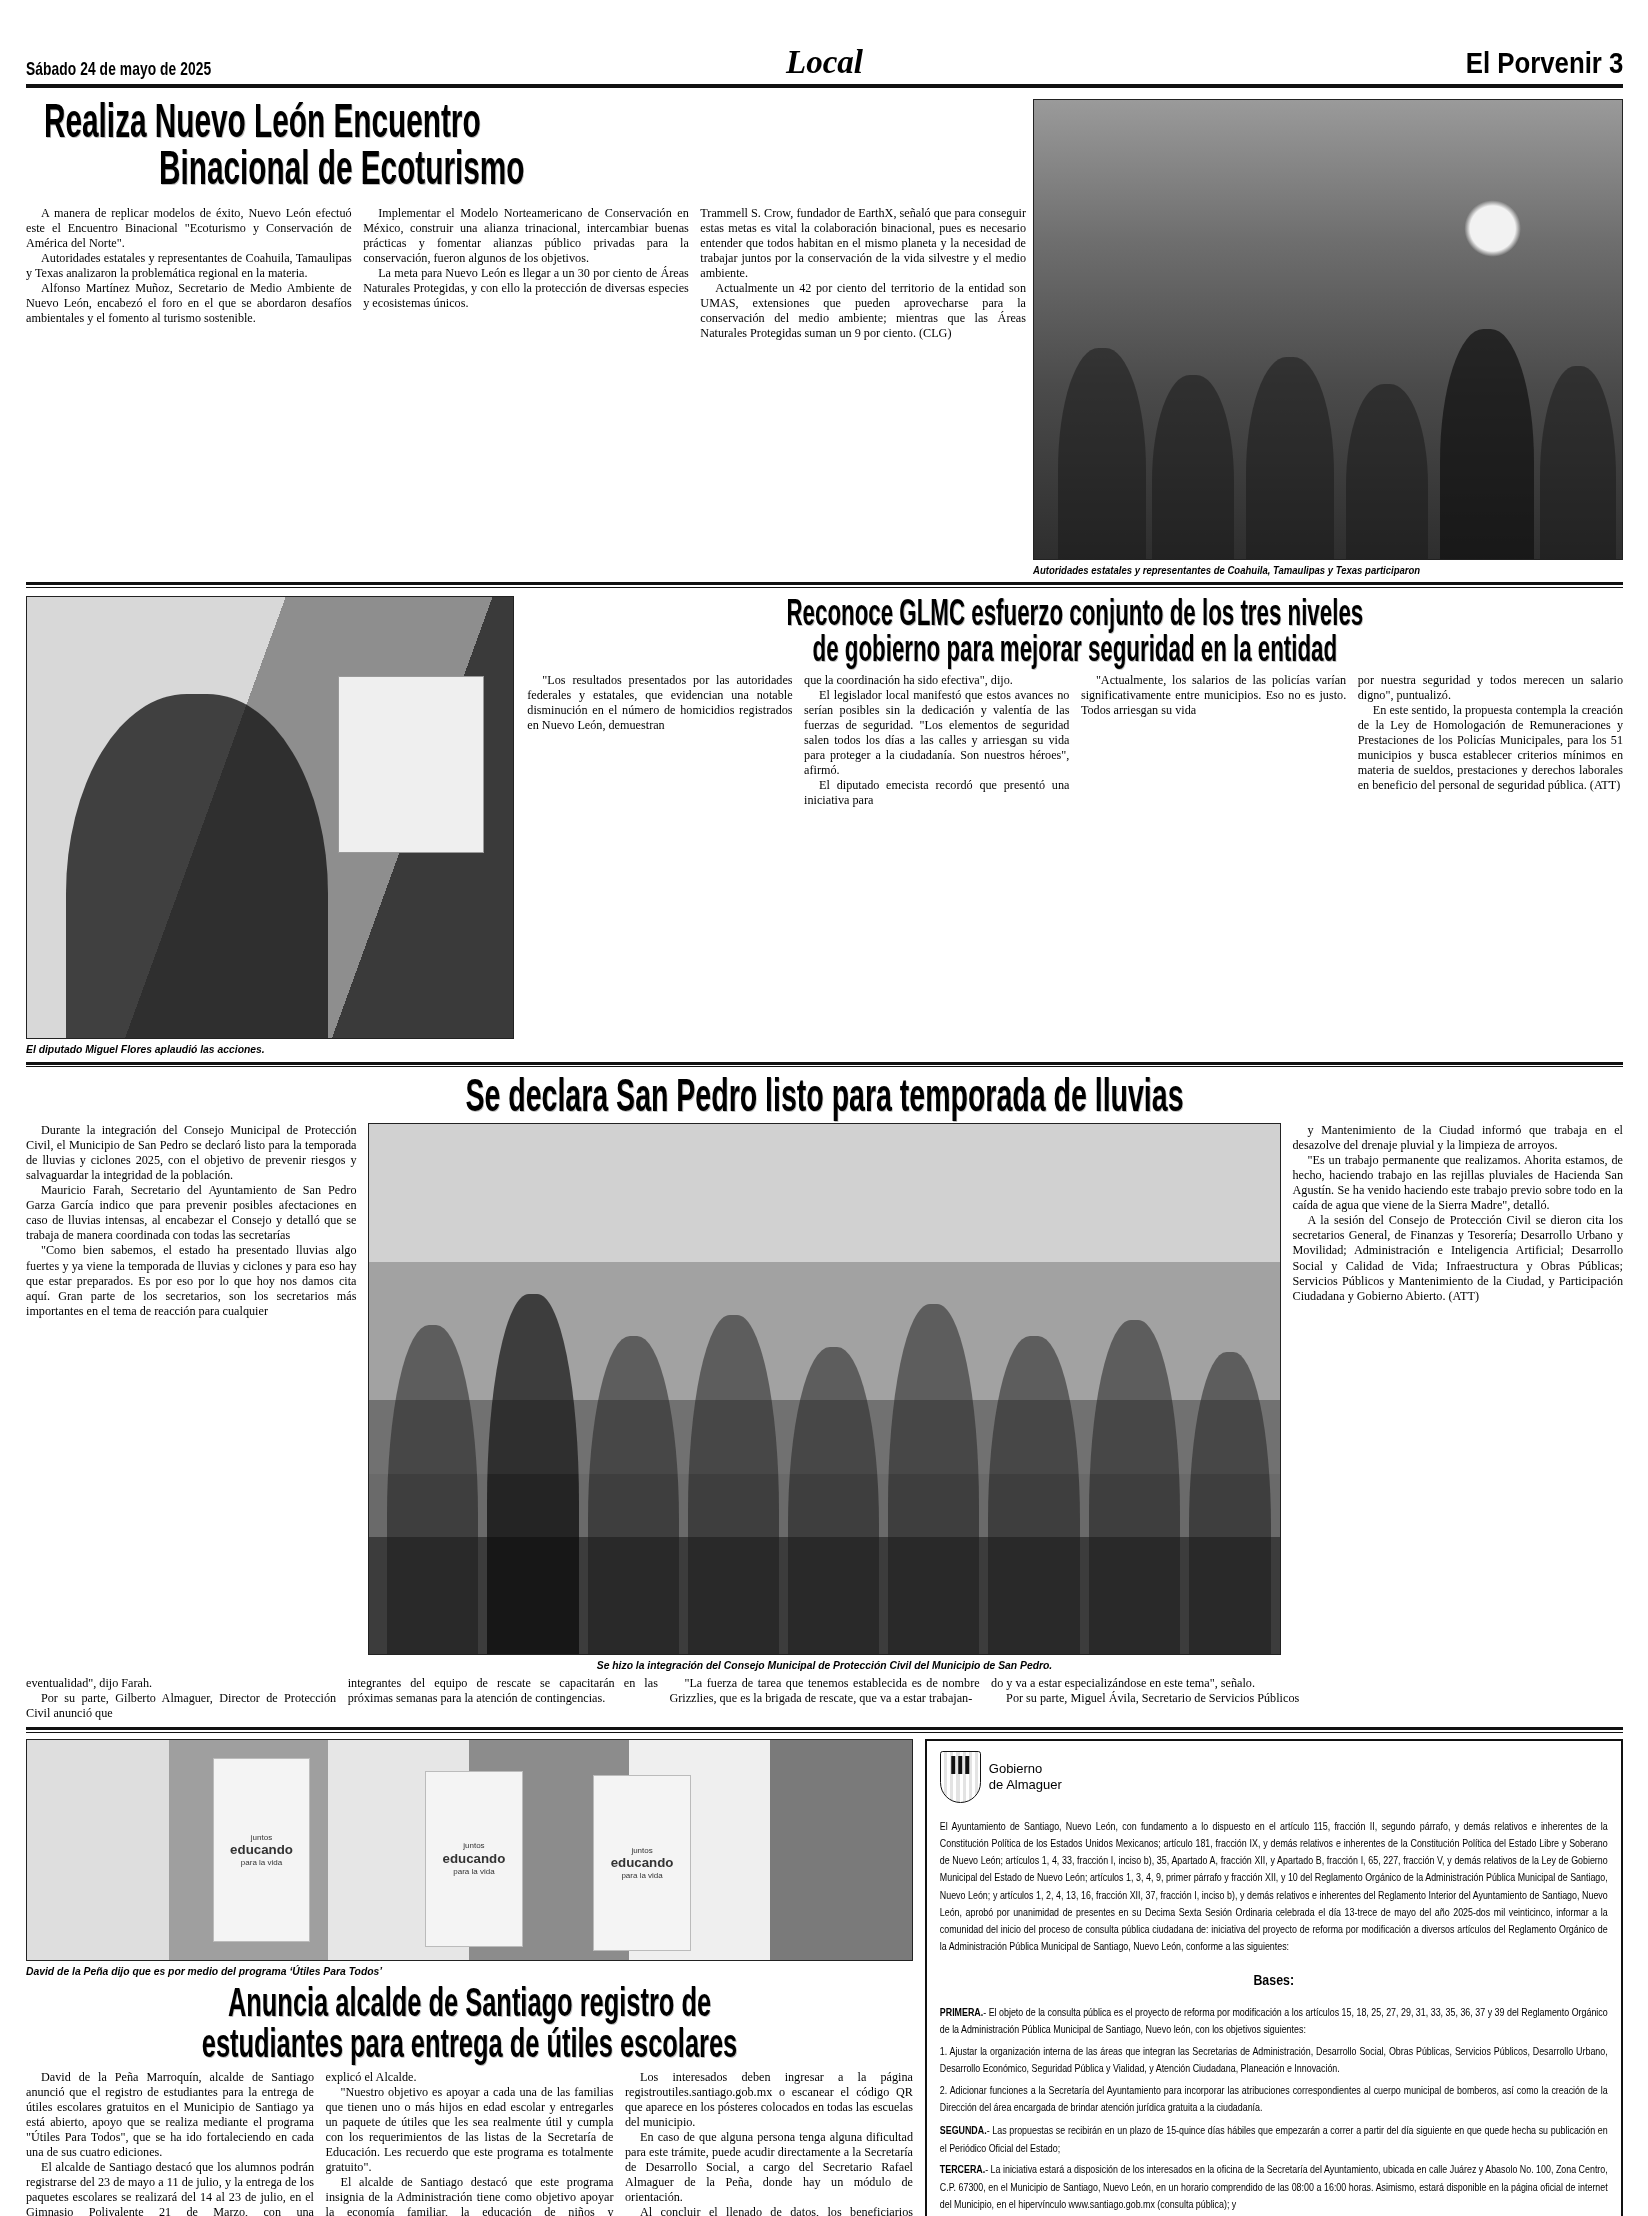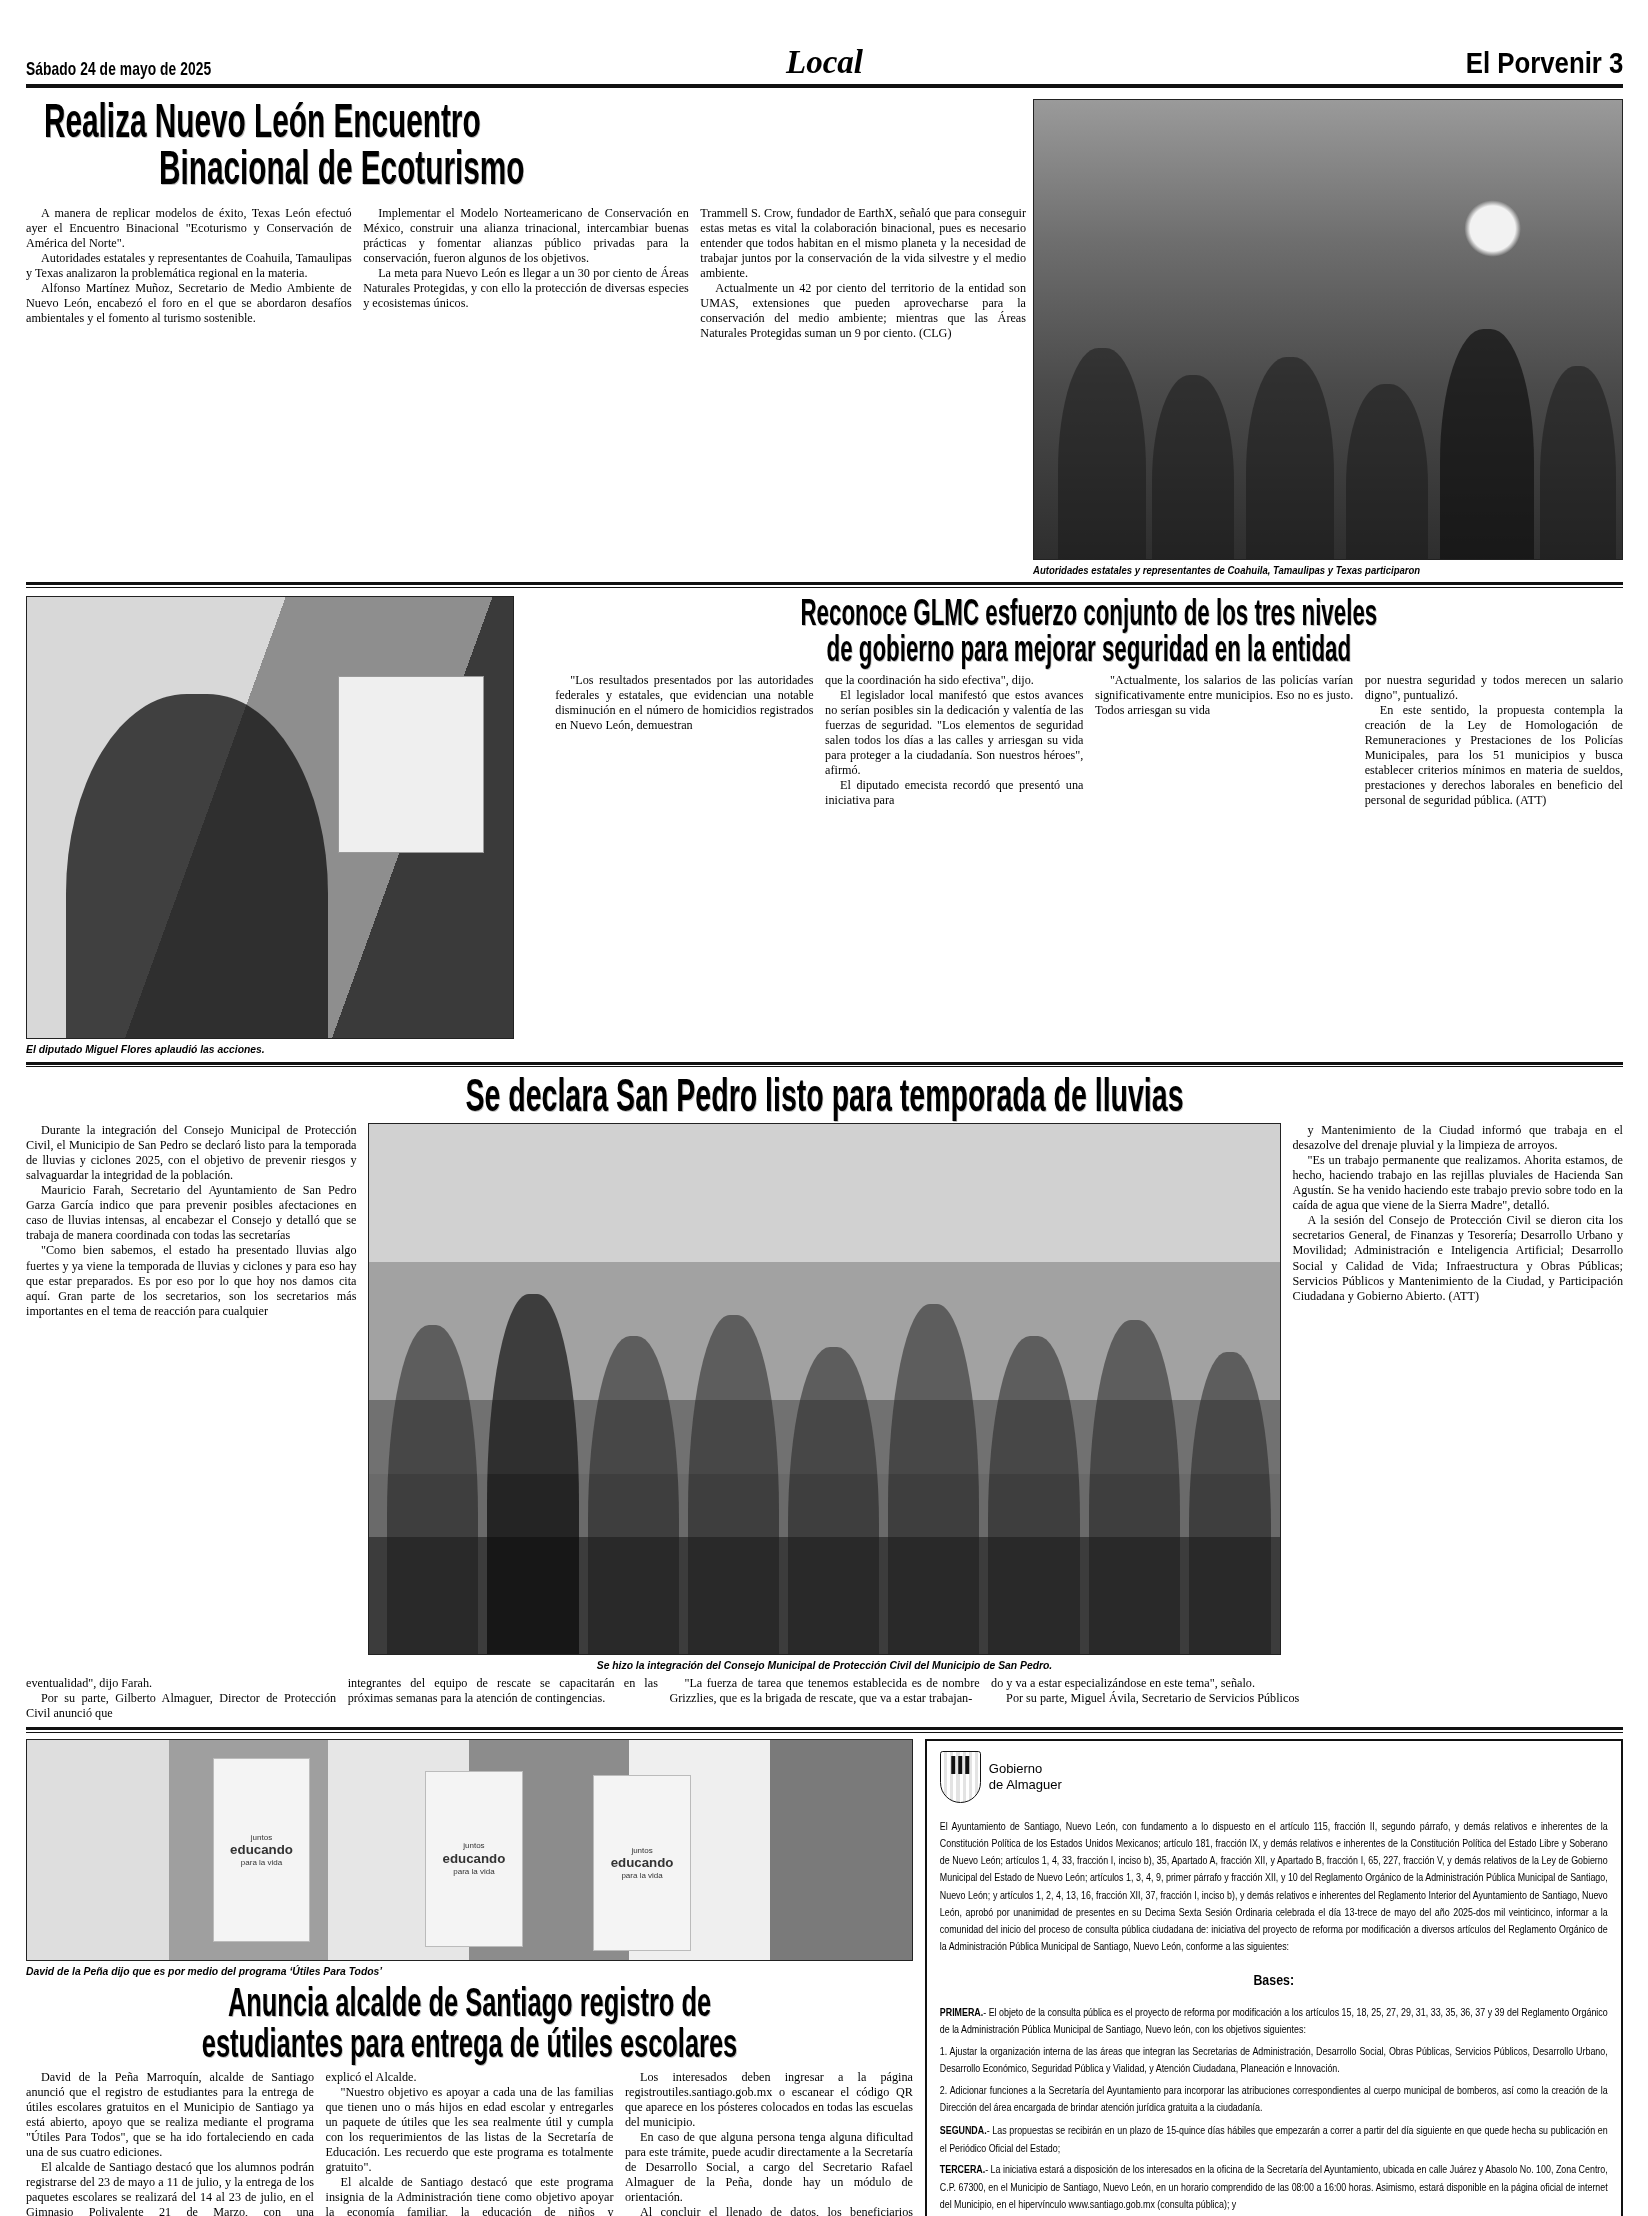--- a/index.html
+++ b/index.html
@@ -80,21 +80,21 @@
   #a1-left { width:1006px; }
   #a1-right { width:590px; }
   #a1-photo { width:590px; height:461px; }
   #a1-cols { display:flex; gap:11.5px; margin-top:6.2px; }
   #a1-cols .col { width:319px; }
 
   
   #a2 { margin-top:8px; }
   #a2-grid { display:flex; gap:13.3px; }
   #a2-photo { width:488px; height:443px; }
-  #a2-right { flex:1;margin-left:28px; }
+  #a2-right { flex:1; }
   #a2 .hl { font-size:36px; }
   #a2-cols { display:flex; gap:11.5px; margin-top:8px; }
   #a2-cols .col { width:216px; }
 
   
   #a3 { margin-top:7px; }
   #a3 .hl { font-size:46px; }
   #a3-mid { display:flex; gap:11.5px; margin-top:6.2px; }
   #a3-mid .col { width:328px; }
   #a3-photo { width:913px; height:532px; }
@@ -178,21 +178,21 @@
   <div class="rule-thick"></div>
 
   <div id="a1">
     <div id="a1-top">
       <div id="a1-left">
         <div class="hl hl-l" style="margin-left:17.7px">Realiza Nuevo León Encuentro</div>
         <div class="hl hl-l" style="margin-left:133px;margin-top:2.7px">Binacional de Ecoturismo</div>
 
         <div id="a1-cols" style="margin-top:16px">
           <div class="col body-txt">
-            <p>A manera de replicar modelos de éxito, Texas León efectuó ayer el Encuentro Binacional "Ecoturismo y Conservación de América del Norte".</p>
+            <p>A manera de replicar modelos de éxito, Nuevo León efectuó este el Encuentro Binacional "Ecoturismo y Conservación de América del Norte".</p>
             <p>Autoridades estatales y representantes de Coahuila, Tamaulipas y Texas analizaron la problemática regional en la materia.</p>
             <p>Alfonso Martínez Muñoz, Secretario de Medio Ambiente de Nuevo León, encabezó el foro en el que se abordaron desafíos ambientales y el fomento al turismo sostenible.</p>
           </div>
           <div class="col body-txt">
             <p>Implementar el Modelo Norteamericano de Conservación en México, construir una alianza trinacional, intercambiar buenas prácticas y fomentar alianzas público privadas para la conservación, fueron algunos de los objetivos.</p>
             <p>La meta para Nuevo León es llegar a un 30 por ciento de Áreas Naturales Protegidas, y con ello la protección de diversas especies y ecosistemas únicos.</p>
           </div>
           <div class="col body-txt">
             <p style="text-indent:0">Trammell S. Crow, fundador de EarthX, señaló que para conseguir estas metas es vital la colaboración binacional, pues es necesario entender que todos habitan en el mismo planeta y la necesidad de trabajar juntos por la conservación de la vida silvestre y el medio ambiente.</p>
             <p>Actualmente un 42 por ciento del territorio de la entidad son UMAS, extensiones que pueden aprovecharse para la conservación del medio ambiente; mientras que las Áreas Naturales Protegidas suman un 9 por ciento. (CLG)</p>

